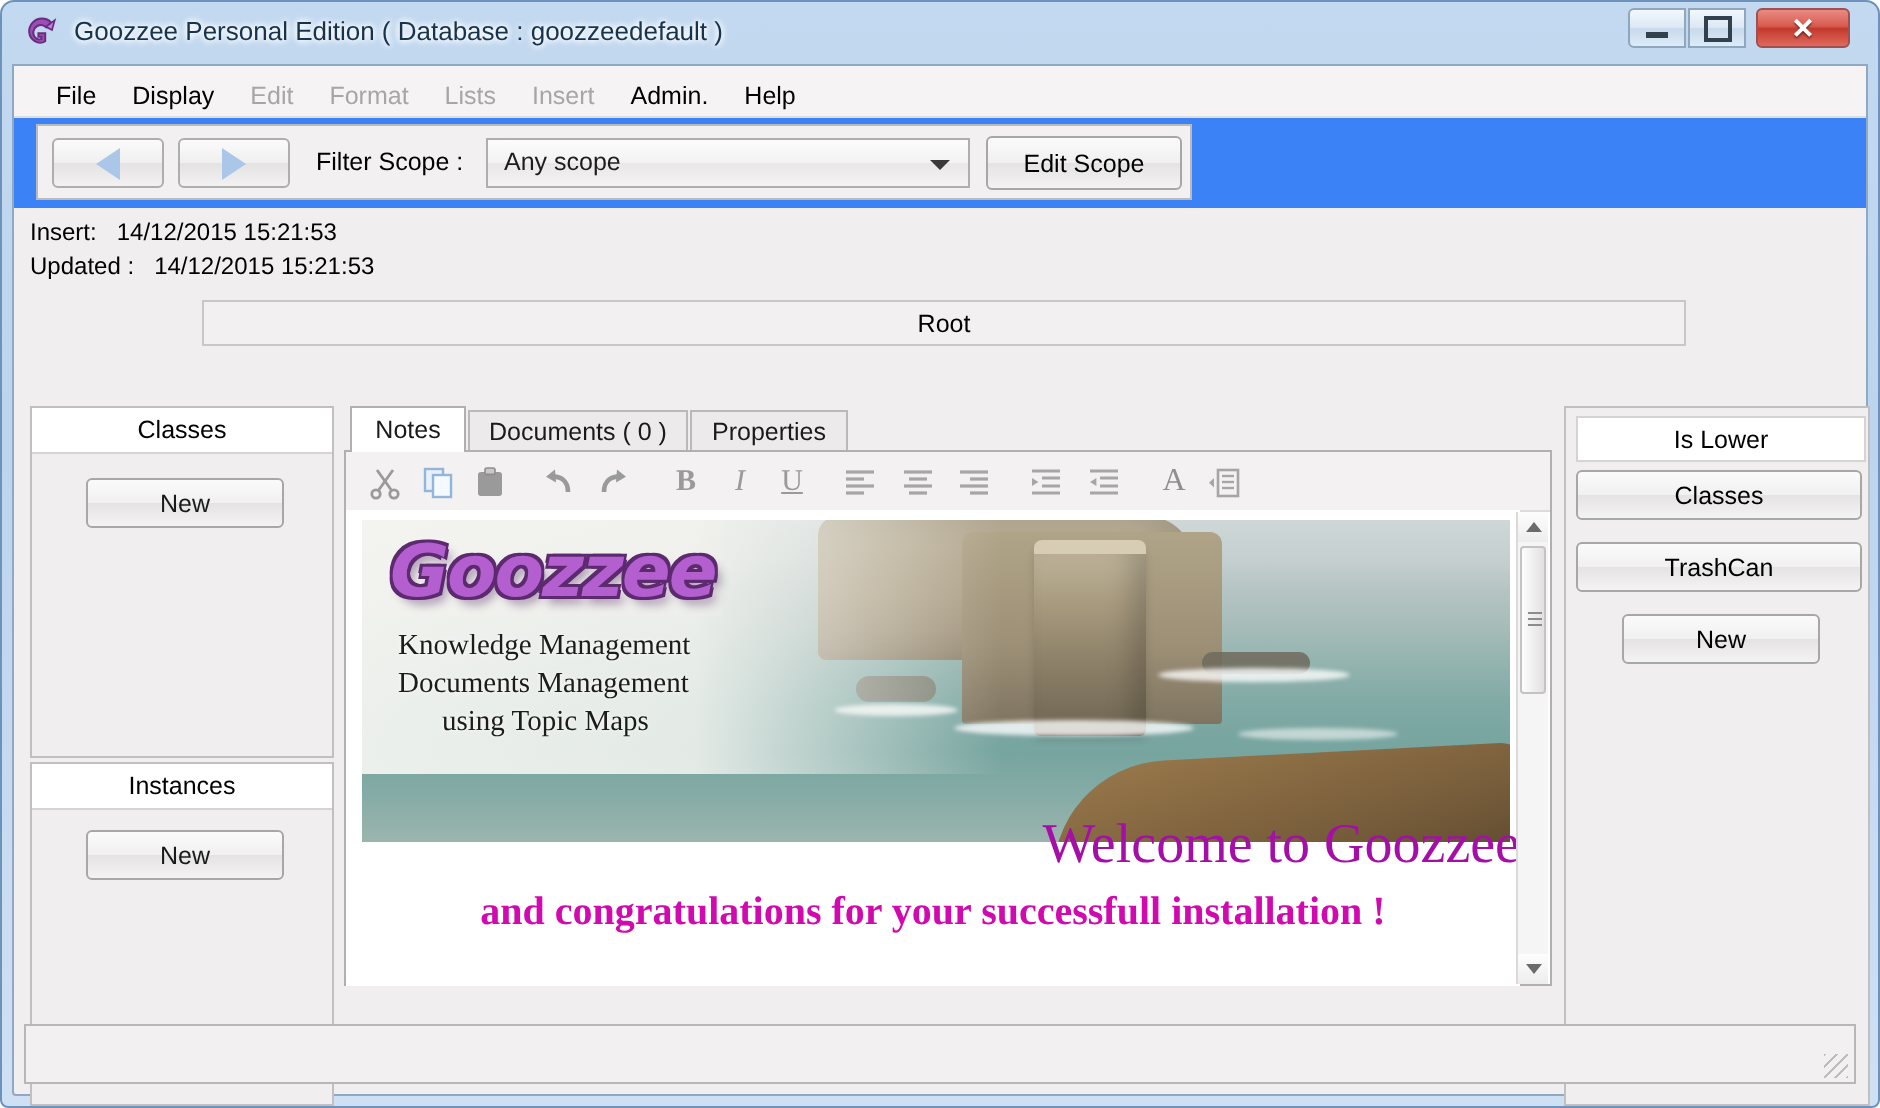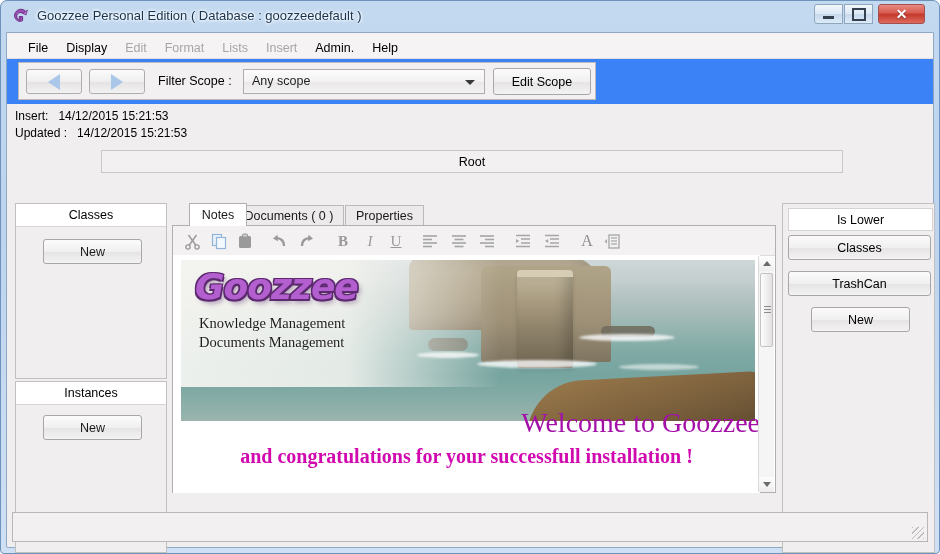--- a/index.html
+++ b/index.html
@@ -290,21 +290,21 @@
     font-size: 12.5px;
     padding: 0 9px;
     color: #1a1a1a;
   }
   .tab.active {
     top: 0; height: 23px;
     background: #ffffff;
     border-color: #b2afaf;
     z-index: 3;
   }
-  #tab-notes      { left: 17px;   width: 58px; }
+  #tab-notes      { left: 3px;   width: 58px; }
   #tab-documents  { left: 62px;  width: 110px; }
   #tab-properties { left: 173px; width: 79px; }
 
   #editor-box {
     position: absolute;
     left: 0; top: 22px;
     width: 604px; height: 268px;
     box-sizing: border-box;
     border: 1px solid #b2afaf;
     background: #ffffff;
@@ -773,20 +773,21 @@
             <div class="surf" id="surf1"></div>
             <div class="surf" id="surf3"></div>
             <div class="surf" id="surf2"></div>
             <div class="surf" id="surf4"></div>
             <div id="bn-shore"></div>
             <div id="bn-wash"></div>
             <div id="bn-logo">Goozzee</div>
             <div id="bn-tagline">
               <span>Knowledge Management</span>
               <span>Documents Management</span>
+              <span id="bn-tag3">using Topic Maps</span>
             </div>
           </div>
 
           <div id="welcome-1">Welcome to Goozzee</div>
           <div id="welcome-2">and congratulations for your successfull installation !</div>
         </div>
 
         <div id="vscroll">
           <div class="sb-arrow" id="sb-up">
             <span class="sb-tri-up"></span>

